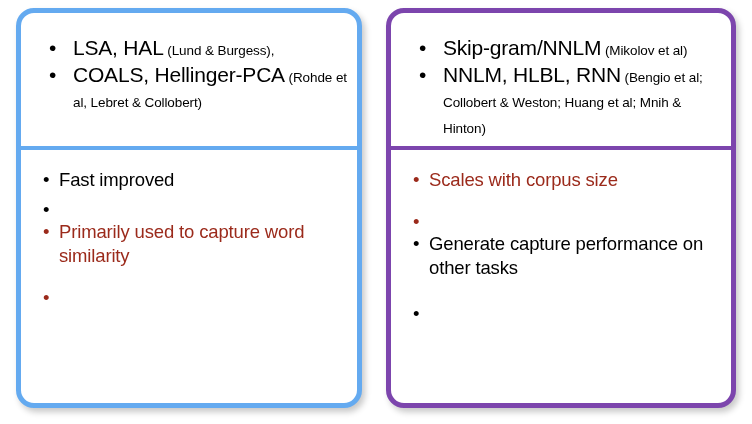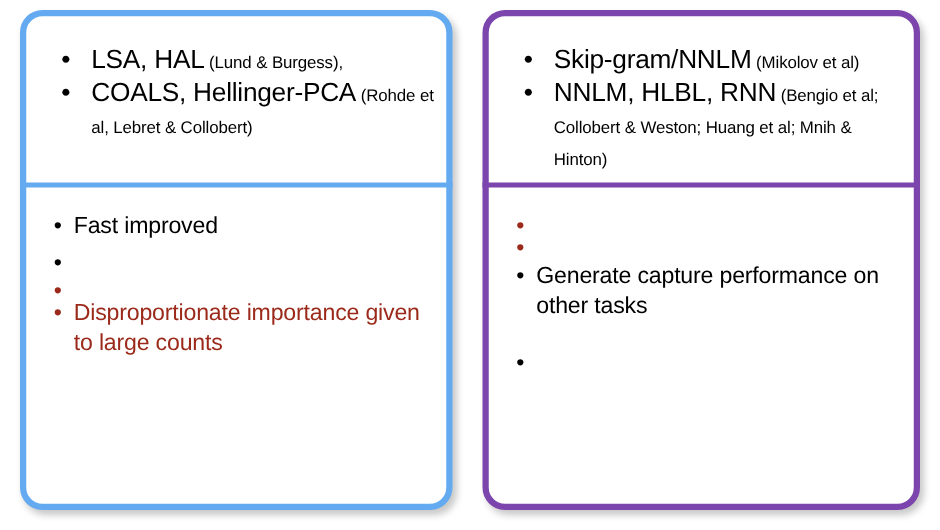--- a/index.html
+++ b/index.html
@@ -157,27 +157,27 @@
       <div class="gap-sm"></div>
 
       <div class="bullet">
         <span class="dot">•</span>
       </div>
 
       <div class="gap-lg"></div>
 
       <div class="bullet red">
         <span class="dot">•</span>
+        <span>Primarily used to capture word similarity</span>
       </div>
 
       <div class="gap-md"></div>
 
       <div class="bullet red">
         <span class="dot">•</span>
-        <span>Disproportionate importance given to large counts</span>
       </div>
 
     </div>
   </div>
 
   <div class="panel panel-right">
 
     <div class="divider"></div>
 
     <div class="top-section">
@@ -191,20 +191,21 @@
         <span class="dot">•</span>
         <span class="main">NNLM, HLBL, RNN</span><span class="cite"> (Bengio et al; Collobert &amp; Weston; Huang et al; Mnih &amp; Hinton)</span>
       </div>
 
     </div>
 
     <div class="bot-section">
 
       <div class="bullet red">
         <span class="dot">•</span>
+        <span>Scales with corpus size</span>
       </div>
 
       <div class="gap-md"></div>
 
       <div class="bullet red">
         <span class="dot">•</span>
       </div>
 
       <div class="gap-lg"></div>
 

